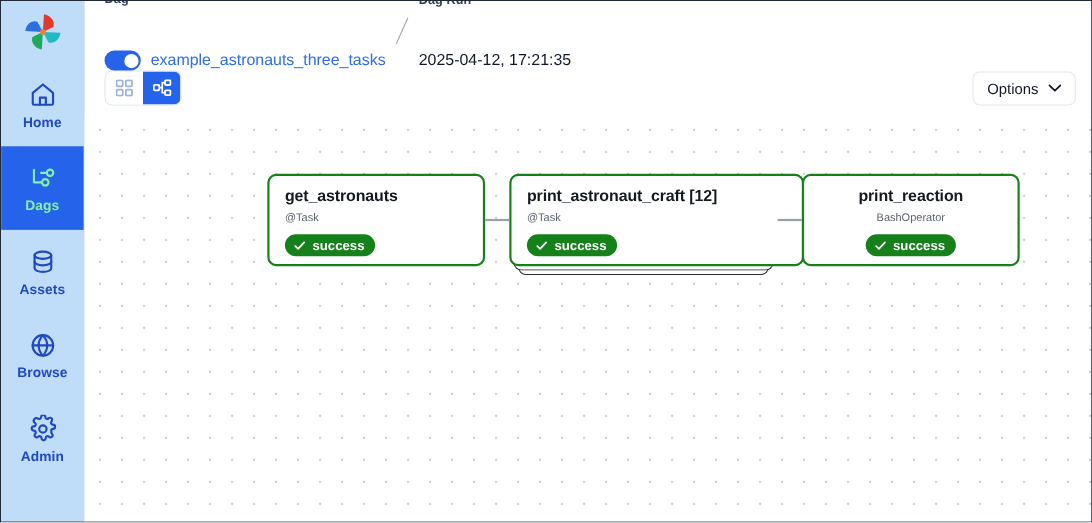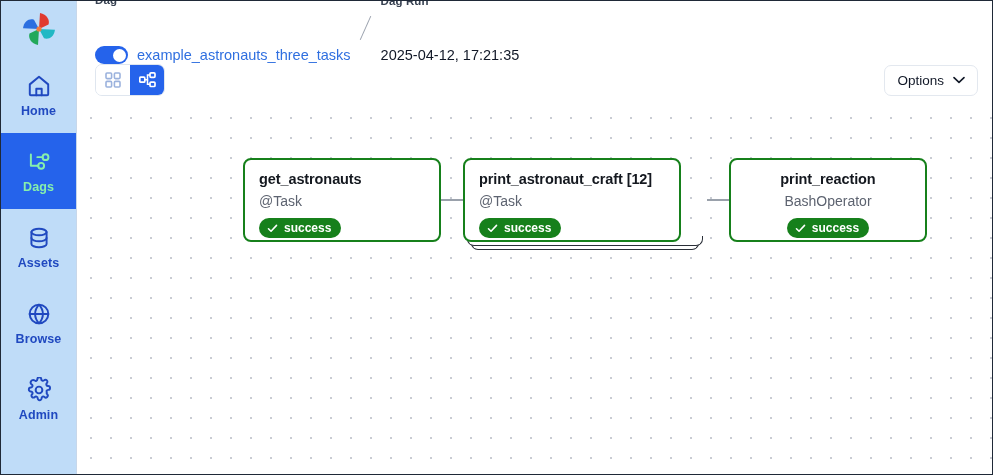--- a/index.html
+++ b/index.html
@@ -197,21 +197,21 @@
   }
   .node-title {
     font-size: 14.5px;
     font-weight: 700;
     color: #14181f;
     letter-spacing: -.1px;
     white-space: nowrap;
   }
   .node-sub {
     margin-top: 6px;
-    font-size: 14px;
+    font-size: 10px;
     color: #5d6370;
     white-space: nowrap;
   }
   .badge {
     margin-top: 9px;
     display: inline-flex;
     align-items: center;
     gap: 6px;
     height: 20px;
     padding: 0 10px 0 8px;
@@ -370,21 +370,21 @@
     <div class="canvas">
       <div class="graph" id="graph-layer">
           <div class="node" style="left: 166px; top: 55px; width: 198px; height: 84px;"><div class="node-title">get_astronauts</div><div class="node-sub">@Task</div><div class="badge">
               <svg class="chk" viewBox="0 0 12 12">
                 <path d="M1.6 6.3 4.4 9 10.4 2.6" fill="none" stroke="#ffffff" stroke-width="1.7" stroke-linecap="round" stroke-linejoin="round"></path>
               </svg>
               <span>success</span>
             </div></div>
           <div class="stack-layer" style="left: 394px; top: 133px; width: 228px; height: 14px;"></div>
           <div class="stack-layer" style="left: 390px; top: 133px; width: 236px; height: 10px;"></div>
-          <div class="node" style="left: 386px; top: 55px; width: 218px; height: 84px;"><div class="node-title">print_astronaut_craft [12]</div><div class="node-sub">@Task</div><div class="badge">
+          <div class="node" style="left: 386px; top: 55px; width: 268px; height: 84px;"><div class="node-title">print_astronaut_craft [12]</div><div class="node-sub">@Task</div><div class="badge">
               <svg class="chk" viewBox="0 0 12 12">
                 <path d="M1.6 6.3 4.4 9 10.4 2.6" fill="none" stroke="#ffffff" stroke-width="1.7" stroke-linecap="round" stroke-linejoin="round"></path>
               </svg>
               <span>success</span>
             </div></div>
           <div class="node" style="left: 652px; top: 55px; width: 198px; height: 84px; text-align: center;"><div class="node-title">print_reaction</div><div class="node-sub">BashOperator</div><div class="badge">
               <svg class="chk" viewBox="0 0 12 12">
                 <path d="M1.6 6.3 4.4 9 10.4 2.6" fill="none" stroke="#ffffff" stroke-width="1.7" stroke-linecap="round" stroke-linejoin="round"></path>
               </svg>
               <span>success</span>

